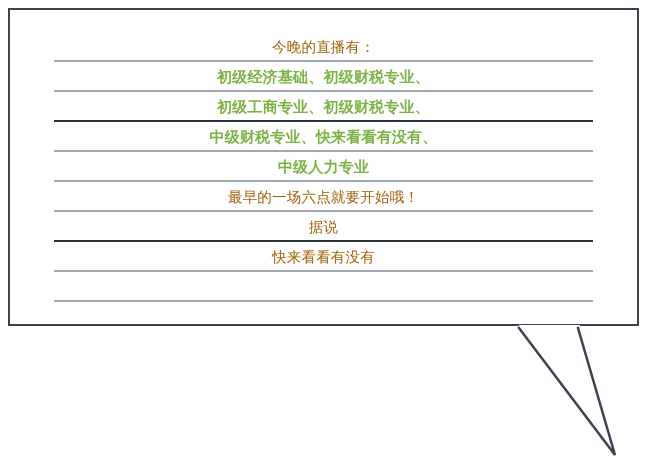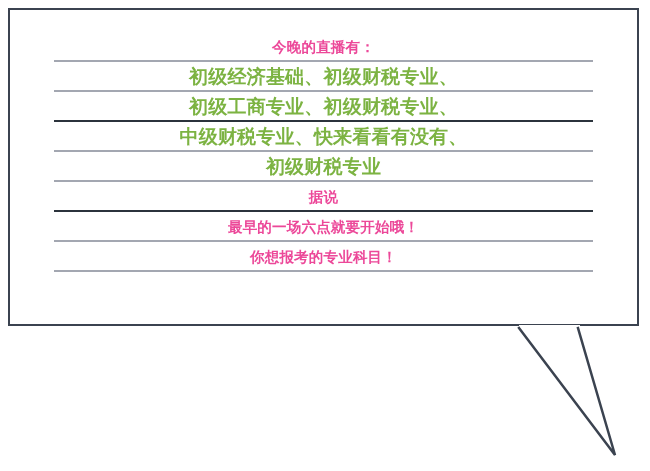--- a/index.html
+++ b/index.html
@@ -65,28 +65,28 @@
     white-space: nowrap;
   }
 
   .row-text {
     display: inline-block;
     font-size: 14.5px;
     letter-spacing: 0.2px;
   }
 
   .row.plain .row-text {
-    color: #ec4899;
-    font-weight: bold;
+    color: #a16207;
+    font-weight: normal;
   }
 
   .row.accent .row-text {
     color: #7cb342;
     font-weight: bold;
-    font-size: 19px;
+    font-size: 15px;
   }
 
   
   .sep {
     position: absolute;
     left: 44px;
     right: 44px;
     bottom: 0;
     height: 2px;
   }
@@ -115,37 +115,40 @@
         <span class="row-text">初级工商专业、初级财税专业、</span>
         <span class="sep dark"></span>
       </div>
 
       <div class="row accent">
         <span class="row-text">中级财税专业、快来看看有没有、</span>
         <span class="sep light"></span>
       </div>
 
       <div class="row accent">
-        <span class="row-text">初级财税专业</span>
+        <span class="row-text">中级人力专业</span>
+        <span class="sep light"></span>
+      </div>
+
+      <div class="row plain">
+        <span class="row-text">最早的一场六点就要开始哦！</span>
         <span class="sep light"></span>
       </div>
 
       <div class="row plain">
         <span class="row-text">据说</span>
         <span class="sep dark"></span>
       </div>
 
       <div class="row plain">
-        <span class="row-text">最早的一场六点就要开始哦！</span>
+        <span class="row-text">快来看看有没有</span>
         <span class="sep light"></span>
       </div>
 
-
       <div class="row plain">
-        <span class="row-text">你想报考的专业科目！</span>
         <span class="sep light"></span>
       </div>
 
     </div>
   </div>
 
   <svg class="tail-layer" viewBox="0 0 650 471" width="650" height="471">
 
     <rect x="519" y="325" width="61" height="6" fill="#ffffff"></rect>
 

